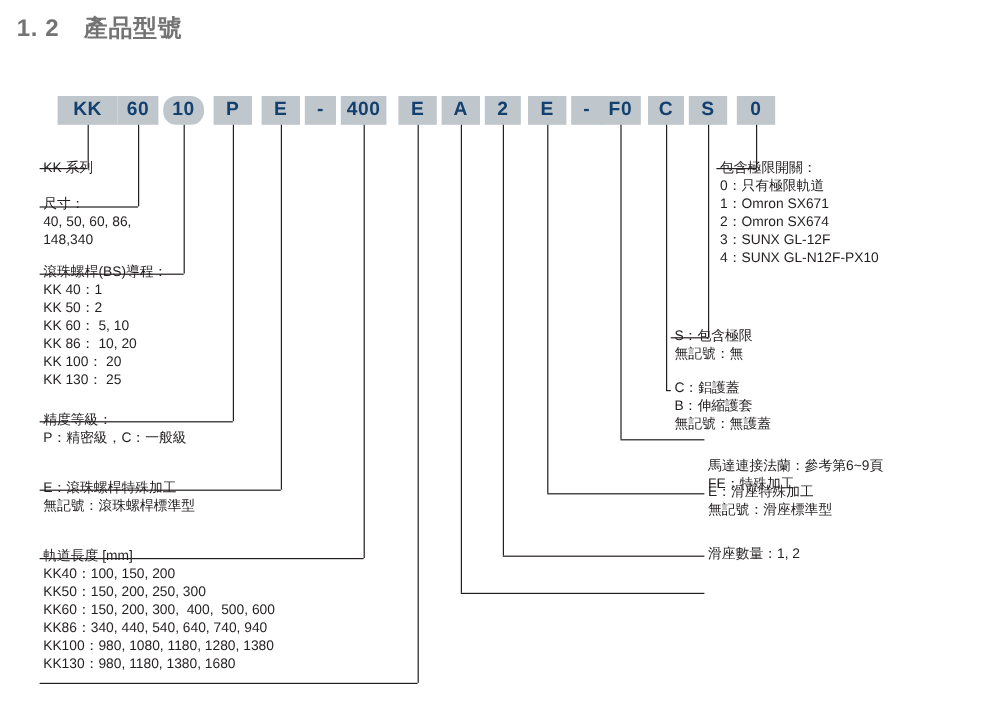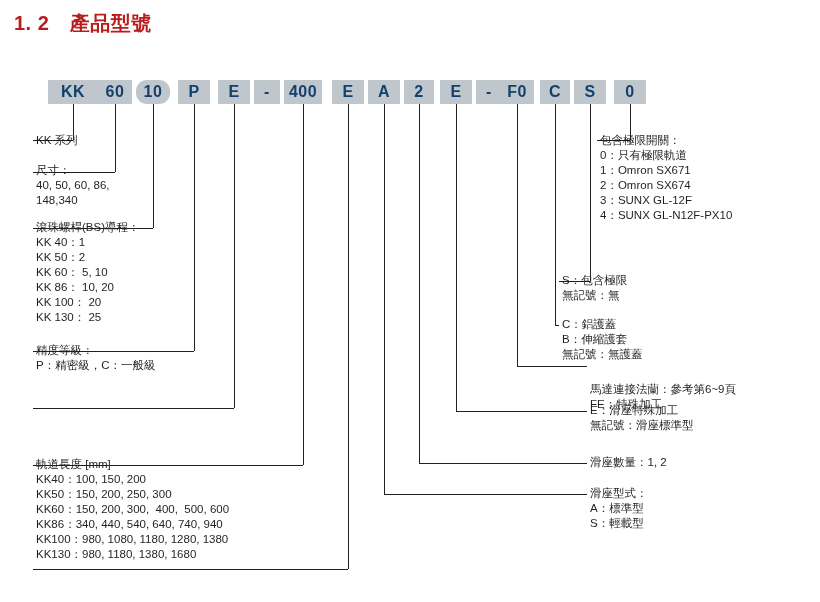--- a/index.html
+++ b/index.html
@@ -9,21 +9,21 @@
     font-family:"Liberation Sans","DejaVu Sans",sans-serif;
     color:#231f20;
     position:relative;
     overflow:hidden;
   }
   #stage{position:absolute;left:0;top:0;width:820px;height:602px;}
 
   
   .title{
     position:absolute;left:14px;top:10px;
-    font-size:20px;font-weight:bold;color:#b91c1c;
+    font-size:20px;font-weight:bold;color:#737373;
     letter-spacing:0.5px;
     white-space:nowrap;
   }
 
   
   .codebox{
     position:absolute;
     height:24px;
     background:#bfc6cc;
     color:#13406e;
@@ -109,20 +109,22 @@
 148,340</div>
   <div class="txt" style="left:36px;top:220px;">滾珠螺桿(BS)導程：
 KK 40：1
 KK 50：2
 KK 60： 5, 10
 KK 86： 10, 20
 KK 100： 20
 KK 130： 25</div>
   <div class="txt" style="left:36px;top:343px;">精度等級：
 P：精密級，C：一般級</div>
+  <div class="txt" style="left:36px;top:400px;">E：滾珠螺桿特殊加工
+無記號：滾珠螺桿標準型</div>
   <div class="txt" style="left:36px;top:457px;">軌道長度 [mm]
 KK40：100, 150, 200
 KK50：150, 200, 250, 300
 KK60：150, 200, 300,  400,  500, 600
 KK86：340, 440, 540, 640, 740, 940
 KK100：980, 1080, 1180, 1280, 1380
 KK130：980, 1180, 1380, 1680</div>
 
   <div class="txt" style="left:600px;top:133px;">包含極限開關：
 0：只有極限軌道
@@ -133,17 +135,14 @@
   <div class="txt" style="left:562px;top:273px;">S：包含極限
 無記號：無</div>
   <div class="txt" style="left:562px;top:317px;">C：鋁護蓋
 B：伸縮護套
 無記號：無護蓋</div>
   <div class="txt" style="left:590px;top:358px;margin-top:24px;">馬達連接法蘭：參考第6~9頁
 FE：特殊加工</div>
   <div class="txt" style="left:590px;top:403px;">E：滑座特殊加工
 無記號：滑座標準型</div>
   <div class="txt" style="left:590px;top:455px;">滑座數量：1, 2</div>
-  <div class="txt" style="left:590px;top:486px;">滑座型式：
-A：標準型
-S：輕載型</div>
 
 </div>
 
 </body></html>

